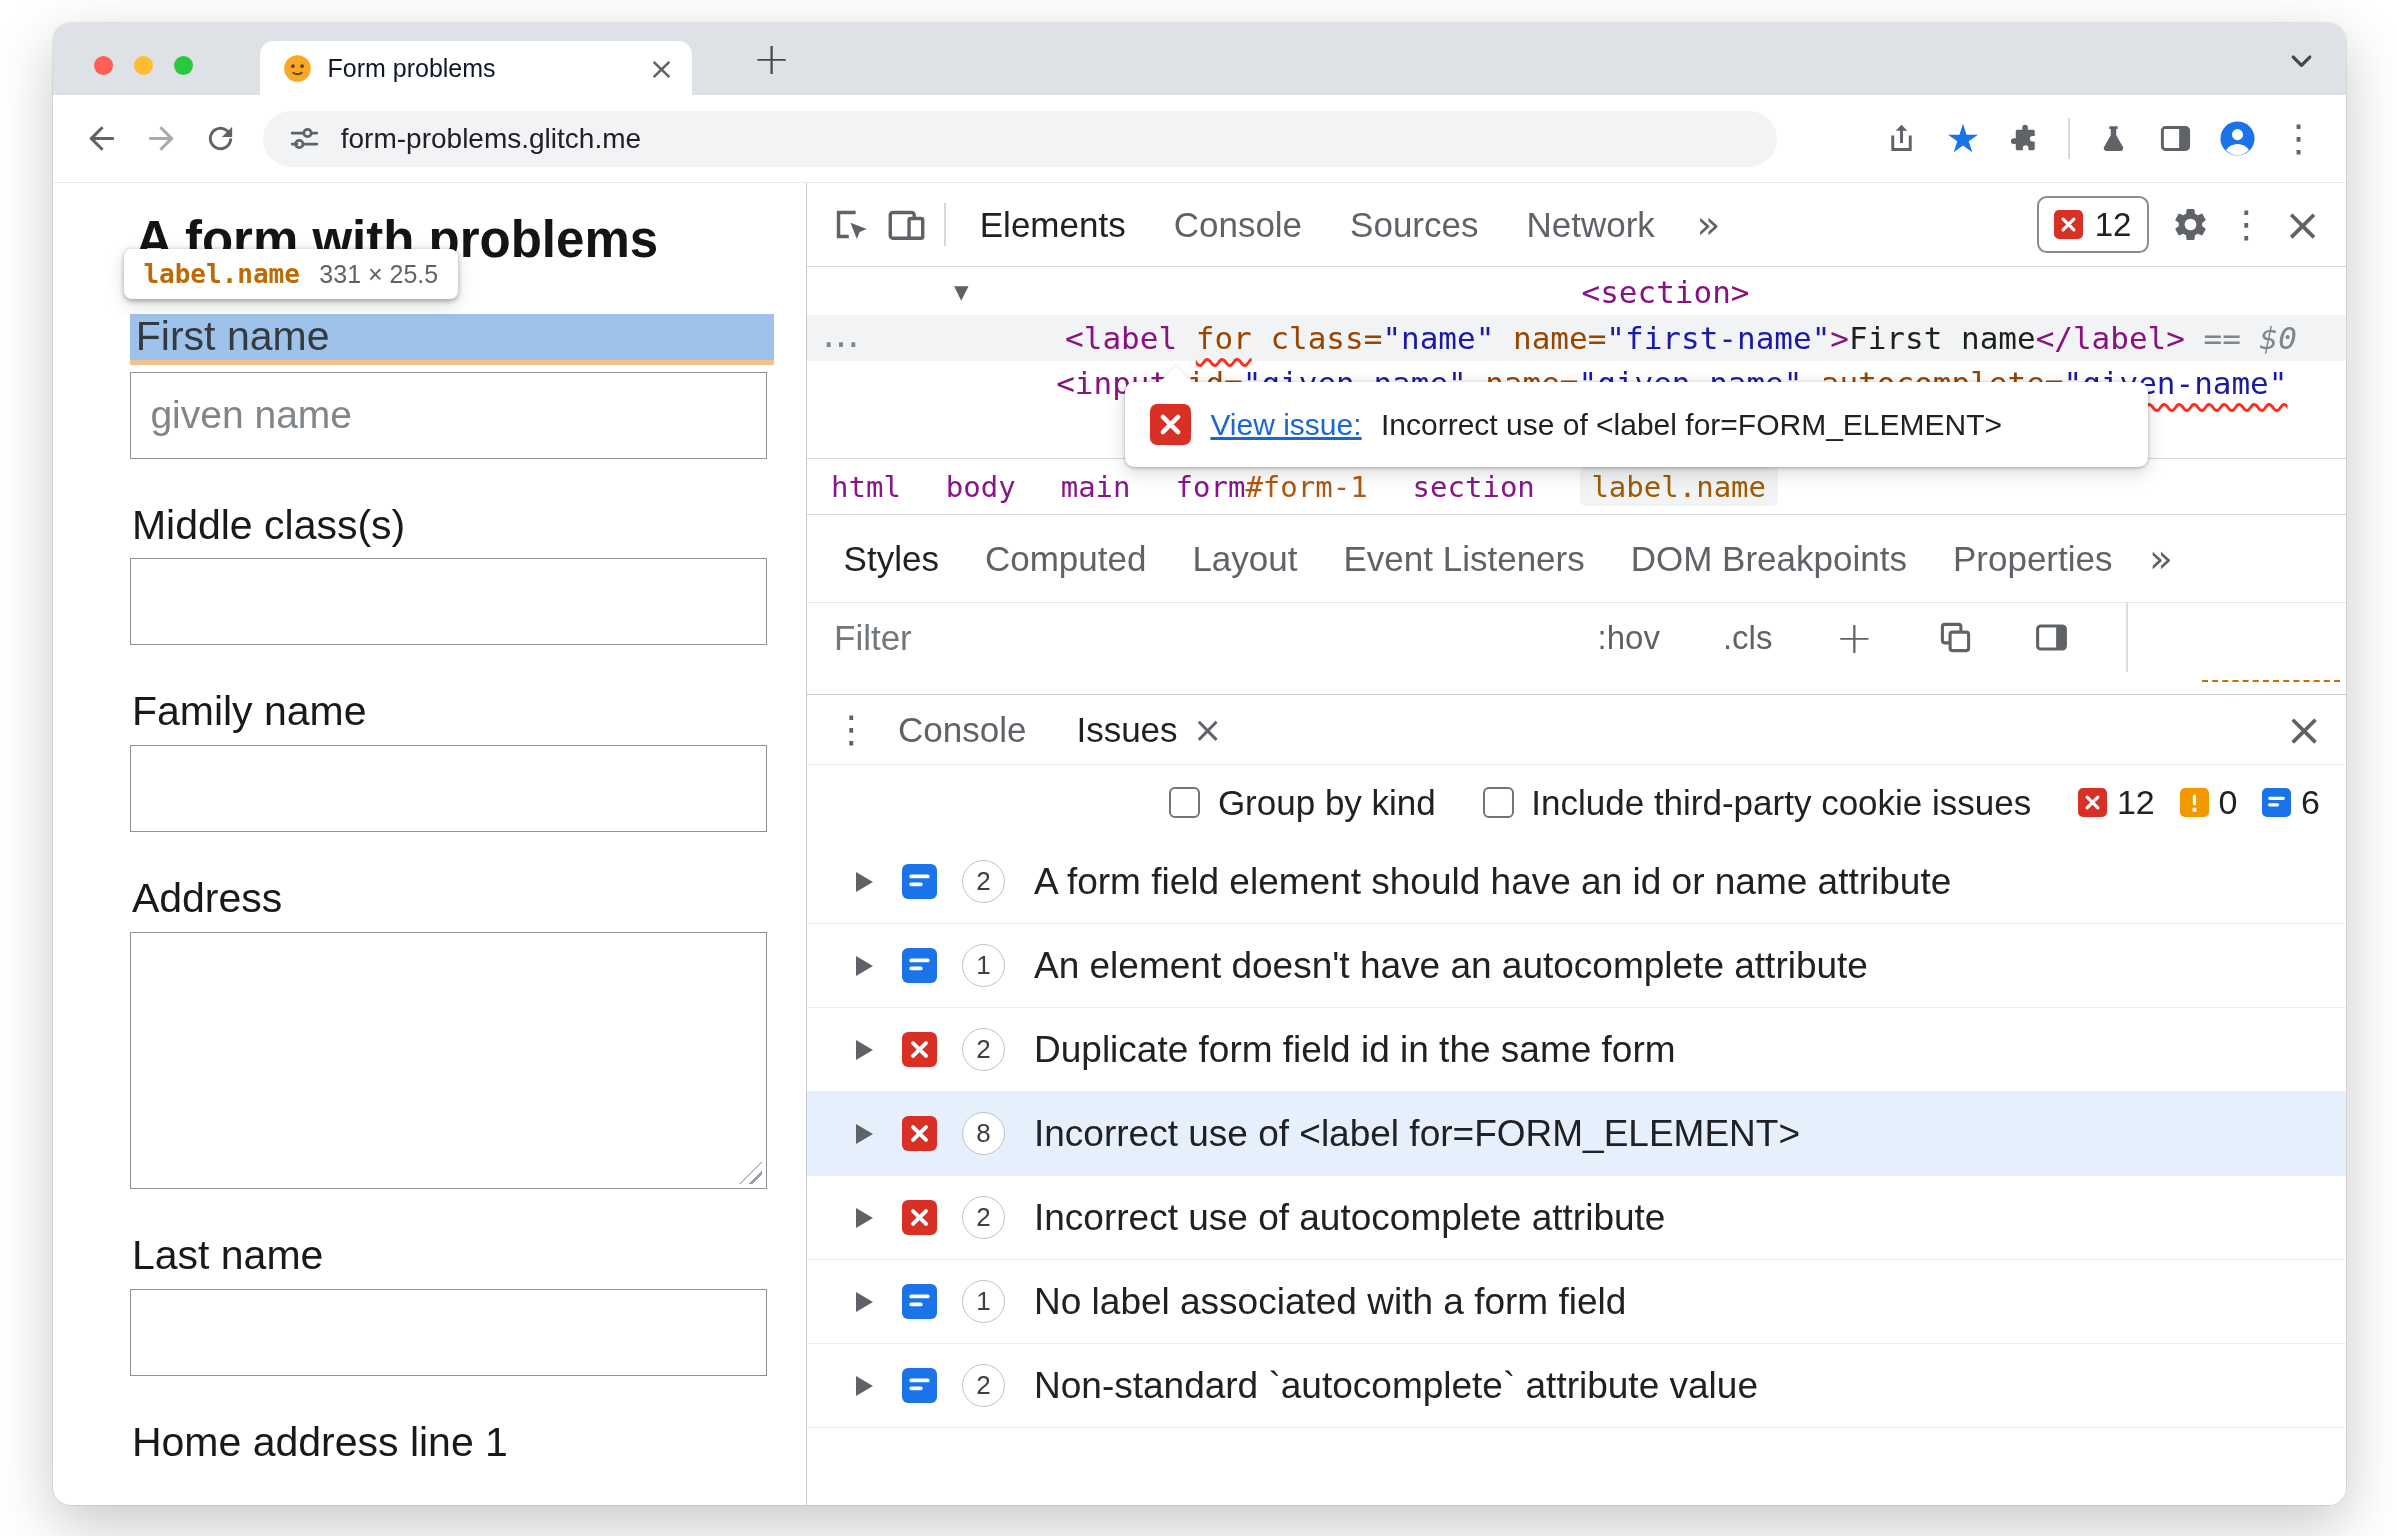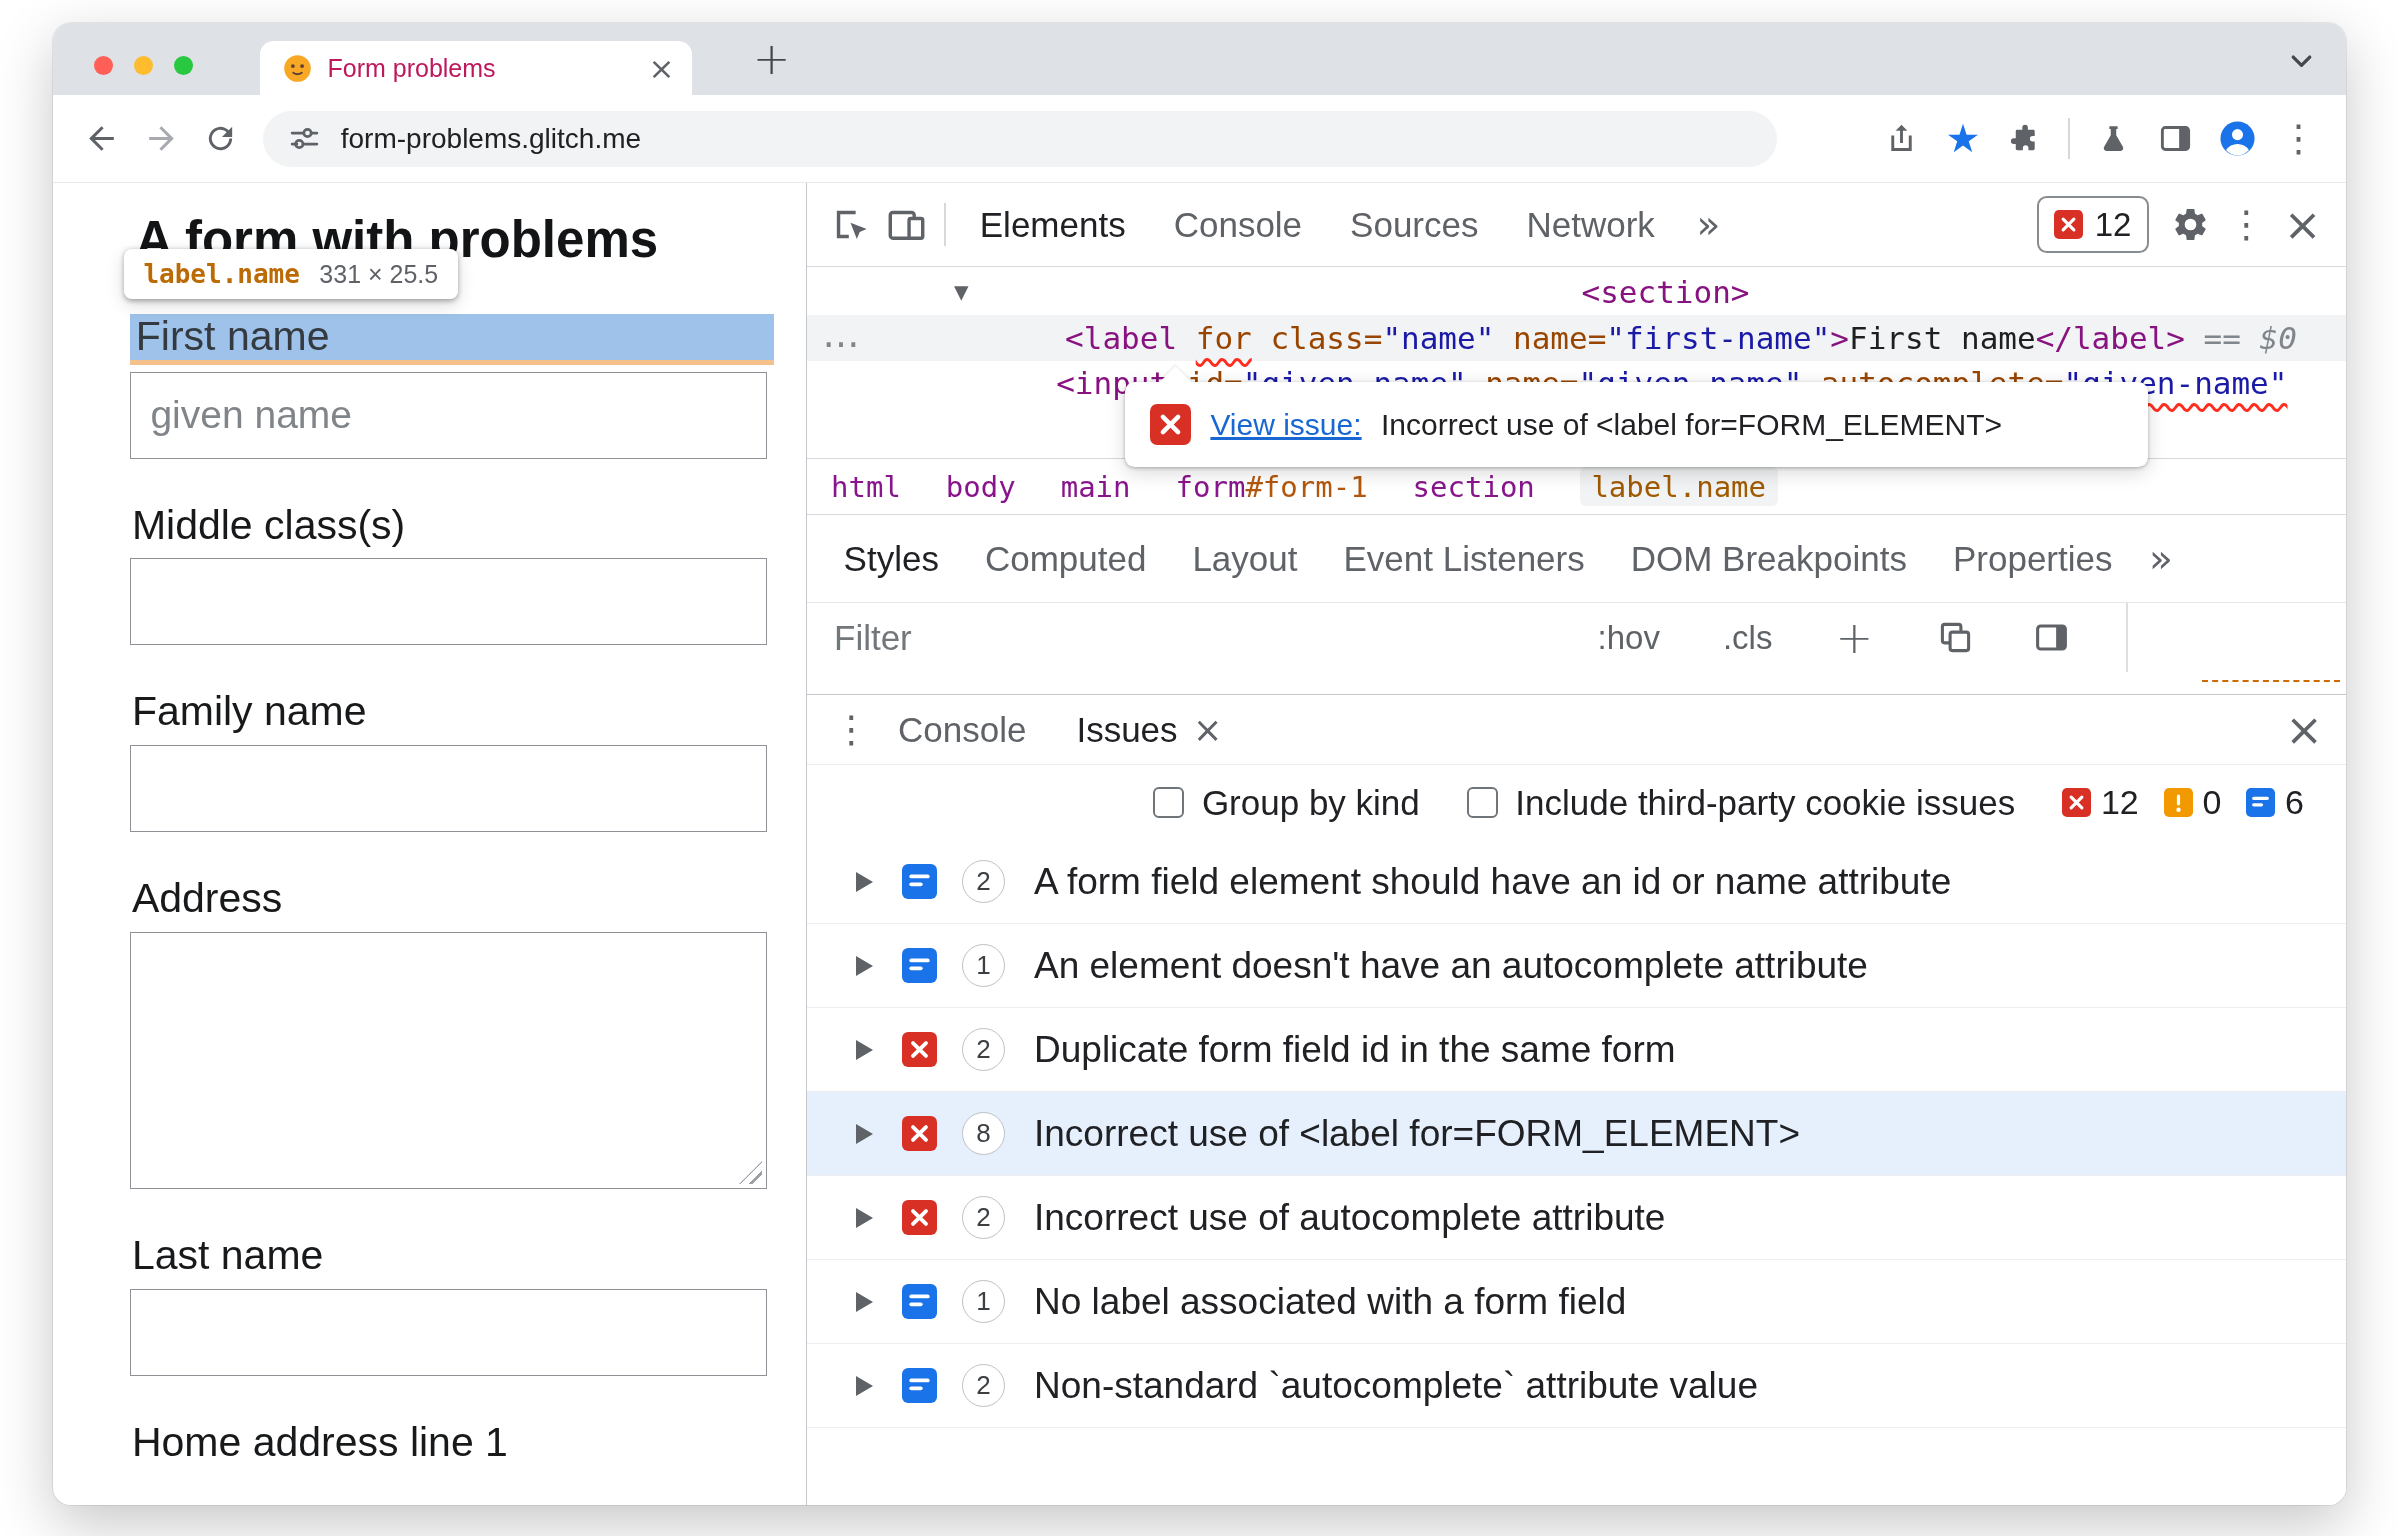--- a/index.html
+++ b/index.html
@@ -12,21 +12,21 @@
     box-shadow:0 0 0 1px rgba(0,0,0,.07), 0 19.4px 58px rgba(0,0,0,.22); }
 
   
   .tabstrip { height:72px; flex:none; background:#dee1e6; position:relative; }
   .traffic { position:absolute; left:41px; top:33px; display:flex; gap:20.4px; }
   .dot { width:19.4px; height:19.4px; border-radius:50%; }
   .dot.r{background:#ff5f57} .dot.y{background:#febc2e} .dot.g{background:#28c840}
   .tab { position:absolute; left:207px; bottom:0; width:432px; height:54px; background:#fff;
     border-radius:13.6px 13.6px 0 0; display:flex; align-items:center; gap:15.5px; padding:0 17.5px 0 23px; }
   .favicon{ width:29px; height:29px; flex:none; display:flex; }
-  .tab-title{ flex:1; font-size:25px; color:#be185d; white-space:nowrap; overflow:hidden; }
+  .tab-title{ flex:1; font-size:25px; color:#0f172a; white-space:nowrap; overflow:hidden; }
   .tab-close{ font-size:31px; color:#5f6368; line-height:1; }
   .newtab{ position:absolute; left:695px; top:11.6px; width:47px; height:47px; font-size:45px; color:#45484b;
     display:flex; align-items:center; justify-content:center; font-weight:300; }
   .strip-chevron{ position:absolute; right:23px; top:15.5px; width:43px; height:43px;
     display:flex; align-items:center; justify-content:center; }
 
   
   .navbar{ height:88px; flex:none; background:#fff; display:flex; align-items:center;
     padding:0 21.3px; gap:5.8px; border-bottom:1.9px solid #e8eaed; }
   .nav-btn{ width:54px; height:54px; border-radius:50%; display:flex; align-items:center; justify-content:center; flex:none; }
@@ -122,21 +122,21 @@
 
   .dt-drawer{ flex:1; min-height:0; border-top:1.9px solid #c6c9cc; display:flex; flex-direction:column; }
   .drawer-tabs{ height:69px; flex:none; display:flex; align-items:center; padding:0 23px; }
   .d-kebab{ font-size:37px; color:#5f6368; width:43px; text-align:center; flex:none; }
   .d-tab{ display:flex; align-items:center; gap:15.5px; font-size:35px; color:#5f6368; padding:0 25px; height:100%; flex:none; }
   .d-tab.active{ color:#202124; }
   .tab-x{ font-size:35px; color:#5f6368; }
   .dt-close,.d-close{ font-size:45px; color:#5f6368; }
   .d-close{ margin-left:auto; }
   .issues-toolbar{ height:76px; flex:none; border-top:1.9px solid #ececef; display:flex; align-items:center;
-    justify-content:flex-end; padding-right:42px; }
+    justify-content:flex-end; padding-right:26px; }
   .cb{ width:31px; height:31px; border:2.9px solid #70757a; border-radius:5.8px; background:#fff; margin-right:17.5px; flex:none; }
   .cb-label{ font-size:35px; color:#202124; margin-right:47px; flex:none; }
   .bicon{ width:29px; height:29px; display:flex; flex:none; }
   .bnum{ font-size:34px; color:#202124; margin:0 25px 0 9.7px; flex:none; }
   .bnum.last{ margin-right:0; }
 
   .issues-list{ flex:1; min-height:0; overflow:hidden; }
   .issue-row{ height:84px; display:flex; align-items:center; padding-left:49px; border-bottom:1.9px solid #eceef1; }
   .issue-row.sel{ background:#e6f0fd; }
   .tri{ width:0; height:0; border-left:17.5px solid #5f6368; border-top:10.7px solid transparent;

